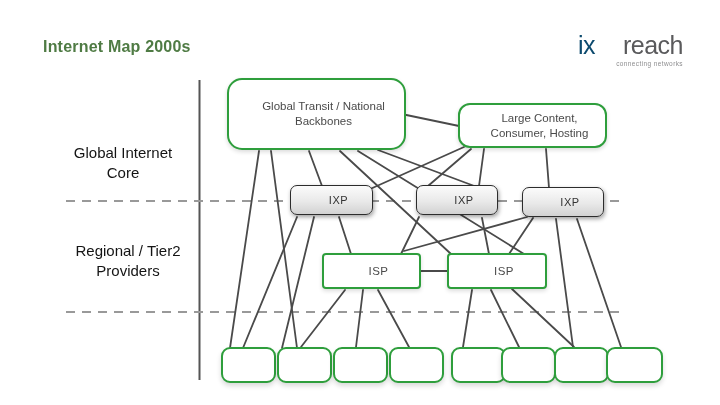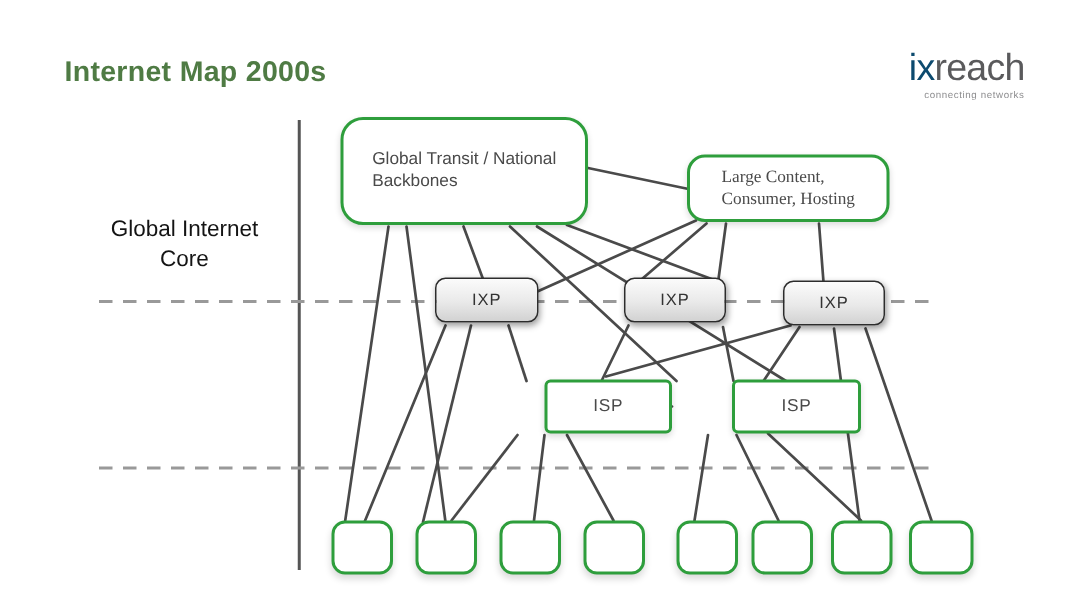--- a/index.html
+++ b/index.html
@@ -1,46 +1,47 @@
 <!DOCTYPE html>
 <html><head>
 <meta charset="utf-8">
 <style>
   html,body{margin:0;padding:0;background:#ffffff;}
   .slide{
     position:relative;width:720px;height:405px;background:#ffffff;overflow:hidden;
     font-family:"Liberation Sans","DejaVu Sans",sans-serif;
   }
   .title{
-    position:absolute;left:43px;top:38px;font-size:19px;font-weight:bold;
+    position:absolute;left:43px;top:38px;font-size:16px;font-weight:bold;
     color:#4f7b44;letter-spacing:.2px;
   }
   .logo{position:absolute;top:33px;right:37px;text-align:right;line-height:1;}
   .logo .word{font-size:25px;font-weight:normal;letter-spacing:-.5px;}
   .logo .ix{color:#0c4a6e;}
-  .logo .reach{color:#5a5a5c;}
+  .logo .reach{color:#5a5a5c;margin-left:28px;}
   .logo .tagline{font-size:6.5px;color:#8d8d8f;margin-top:3px;letter-spacing:.4px;}
   .svg-layer{position:absolute;left:0;top:0;width:720px;height:405px;}
   .tier-label{
     position:absolute;text-align:center;font-size:15px;color:#141414;
     line-height:1.3;white-space:pre-line;
   }
   .node{
     position:absolute;background:#ffffff;border:2px solid #2e9e3c;border-radius:12px;
-    display:flex;align-items:center;justify-content:center;
+    display:flex;align-items:center;justify-content:center;text-align:center;
     font-size:11.5px;color:#4a4a4a;line-height:1.3;white-space:pre-line;
     box-shadow:0 2px 4px rgba(0,0,0,.14);
+    padding-left:14px;
   }
   .node.big{border-radius:15px;}
   .node.ixp{
     background:linear-gradient(180deg,#fbfbfb 0%,#e9e9e9 55%,#d2d2d2 100%);
     border:1.6px solid #2c2c2c;border-radius:7px;color:#333;font-size:11px;
     letter-spacing:.6px;box-shadow:1px 2px 4px rgba(0,0,0,.38);
   }
-  .node.isp{border-radius:4px;font-size:11.5px;letter-spacing:.5px;margin-left:41px;}
+  .node.isp{border-radius:4px;font-size:11.5px;letter-spacing:.5px;}
   .node.cust{border-radius:9px;box-shadow:0 3px 5px rgba(0,0,0,.15);}
 </style>
 </head>
 <body>
 
 <div class="slide">
 
   <div class="title">Internet Map 2000s</div>
 
   <div class="logo">
@@ -82,24 +83,26 @@
       <line x1="363" y1="290" x2="356" y2="347"></line>
       <line x1="378" y1="290" x2="409" y2="347"></line>
       <line x1="472" y1="290" x2="463" y2="347"></line>
       <line x1="491" y1="290" x2="519" y2="347"></line>
       <line x1="512" y1="289" x2="574" y2="347"></line>
     </g>
   </svg>
 
   <div class="tier-label" style="left:48px;top:143px;width:150px;">Global Internet
 Core</div>
+  <div class="tier-label" style="left:48px;top:241px;width:160px;">Regional / Tier2
+Providers</div>
 
   <div class="node big" style="left:227px;top:78px;width:161px;height:68px;">Global Transit / National
 Backbones</div>
-  <div class="node" style="left:458px;top:103px;width:131px;height:41px;font-family:Liberation Serif, serif;">Large Content,
+  <div class="node" style="left:458px;top:103px;width:131px;height:41px;">Large Content,
 Consumer, Hosting</div>
 
   <div class="node ixp" style="left:290px;top:185px;width:67px;height:28px;">IXP</div>
   <div class="node ixp" style="left:416px;top:185px;width:66px;height:28px;">IXP</div>
   <div class="node ixp" style="left:522px;top:187px;width:66px;height:28px;">IXP</div>
 
   <div class="node isp" style="left:322px;top:253px;width:81px;height:32px;">ISP</div>
   <div class="node isp" style="left:447px;top:253px;width:82px;height:32px;">ISP</div>
 
   <div class="node cust" style="left:221px;top:347px;width:37px;height:32px;"></div>

